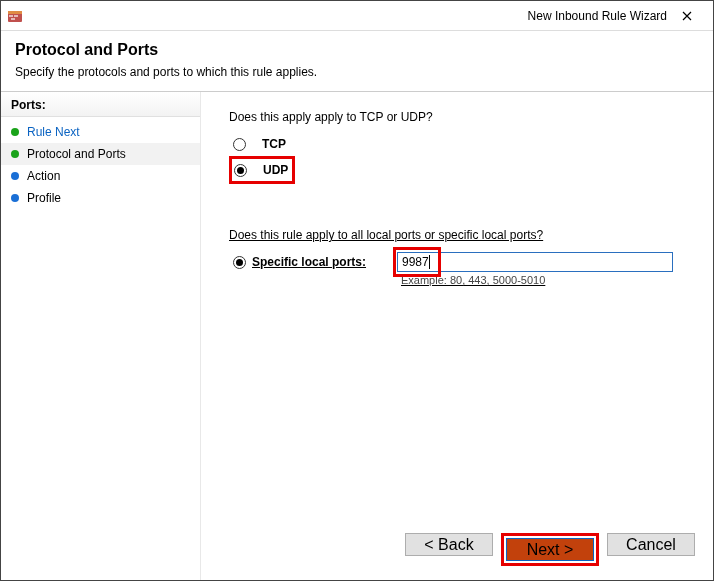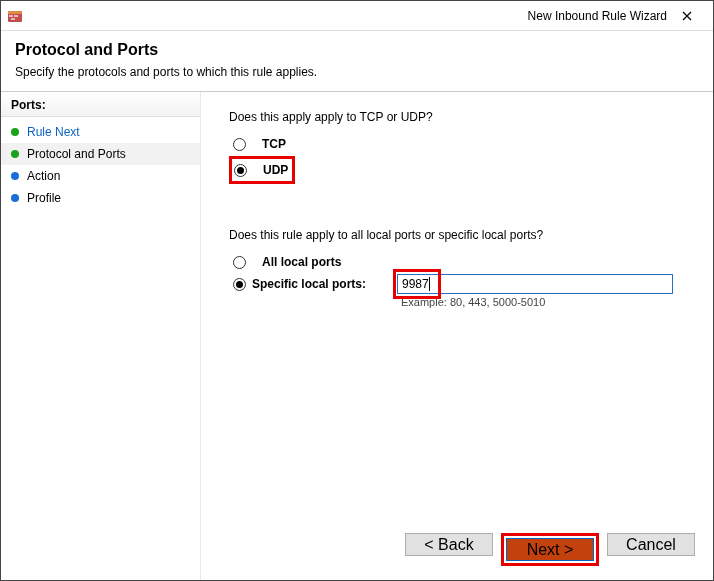--- a/index.html
+++ b/index.html
@@ -26,21 +26,21 @@
   .step.current span.lbl { color: #000; }
   .step .lbl { font-size: 12px; }
   .main { flex: 1; position: relative; padding: 18px 24px 0 28px; }
   .q { margin-bottom: 10px; }
   .radio-row { display: flex; align-items: center; gap: 16px; margin: 2px 0 2px 4px; height: 20px; }
   .radio-outer { width: 13px; height: 13px; border: 1px solid #333; border-radius: 50%; display: flex; align-items: center; justify-content: center; background: #fff; }
   .radio-inner { width: 7px; height: 7px; border-radius: 50%; background: #000; }
   .opt-label { font-size: 12px; }
   .opt-label.bold { font-weight: 700; }
   .hl { border: 3px solid #e60000; padding: 1px 4px 1px 2px; display: inline-flex; align-items: center; gap:6px; }
-  .section2 { margin-top: 44px; }
+  .section2 { margin-top: 44px; text-decoration: underline; }
   .ports-row { display: flex; align-items: center; gap: 6px; margin: 2px 0 2px 4px; }
   .ports-label-col { width: 158px; display:flex; align-items:center; gap:6px;}
   .ports-input-wrap { position: relative; display: inline-block; }
   .ports-input { width: 276px; height: 20px; border: 1px solid #2a6fbf; padding: 1px 4px; font-size: 12px; outline: none; }
   .ports-example { font-size: 11px; color: #444; margin-left: 172px; margin-top: 2px; }
   .hl-input { position: absolute; left: -4px; top: -5px; width: 48px; height: 30px; border: 3px solid #e60000; pointer-events: none; }
   .footer { position: absolute; right: 18px; bottom: 14px; display: flex; gap: 8px; }
   .btn { width: 88px; height: 23px; background: #e1e1e1; border: 1px solid #adadad; font-size: 16px; display: flex; align-items: center; justify-content: center; cursor: default; }
   .btn.primary { border: 1px solid #0a63c2; background: #c2410c; }
   .hl-btn { border: 3px solid #e60000; padding: 2px; }
@@ -109,24 +109,20 @@
           <span class="radio-outer">
               <span class="radio-inner"></span>
             </span>
           <span class="opt-label bold">UDP</span>
         </span>
       </span>
 
       <div class="section2">
         <div class="q">Does this rule apply to all local ports or specific local ports?</div>
 
-        <div class="radio-row">
-          <span class="radio-outer"></span>
-          <span class="opt-label bold">All local ports</span>
-        </div>
 
         <div class="ports-row">
           <div class="ports-label-col">
             <span class="radio-outer">
                 <span class="radio-inner"></span>
               </span>
             <span class="opt-label bold">Specific local ports:</span>
           </div>
           <div class="ports-input-wrap">
             <input class="ports-input" type="text" value="9987" style="">

